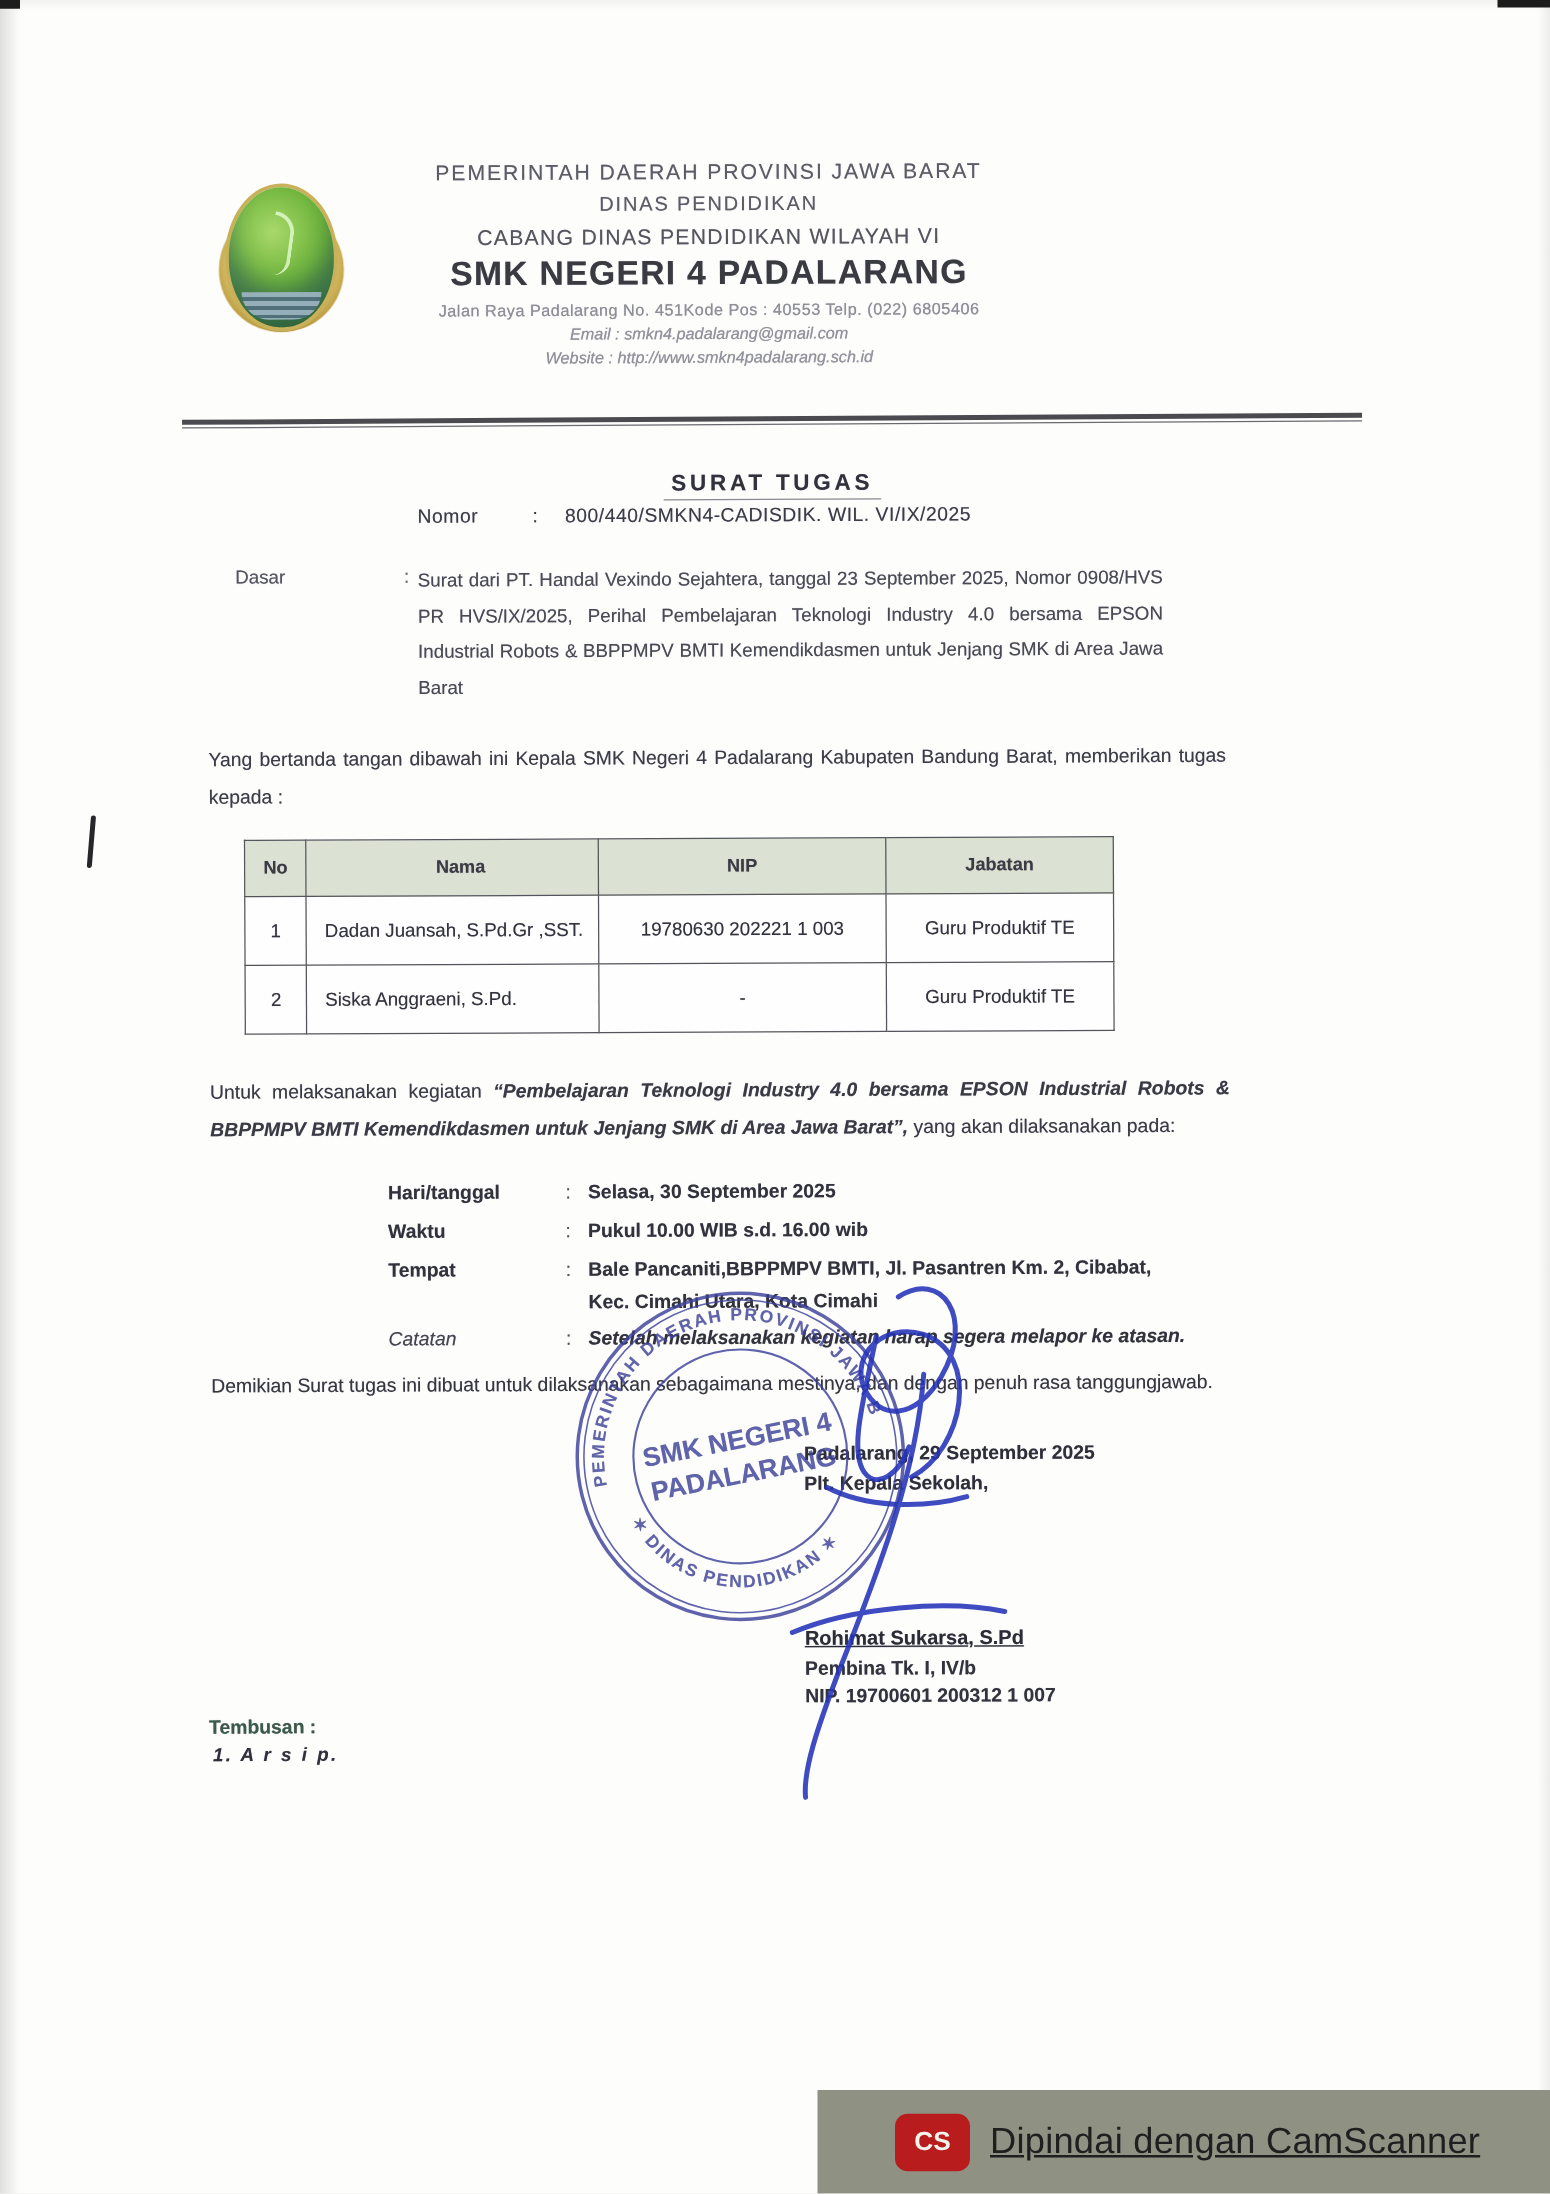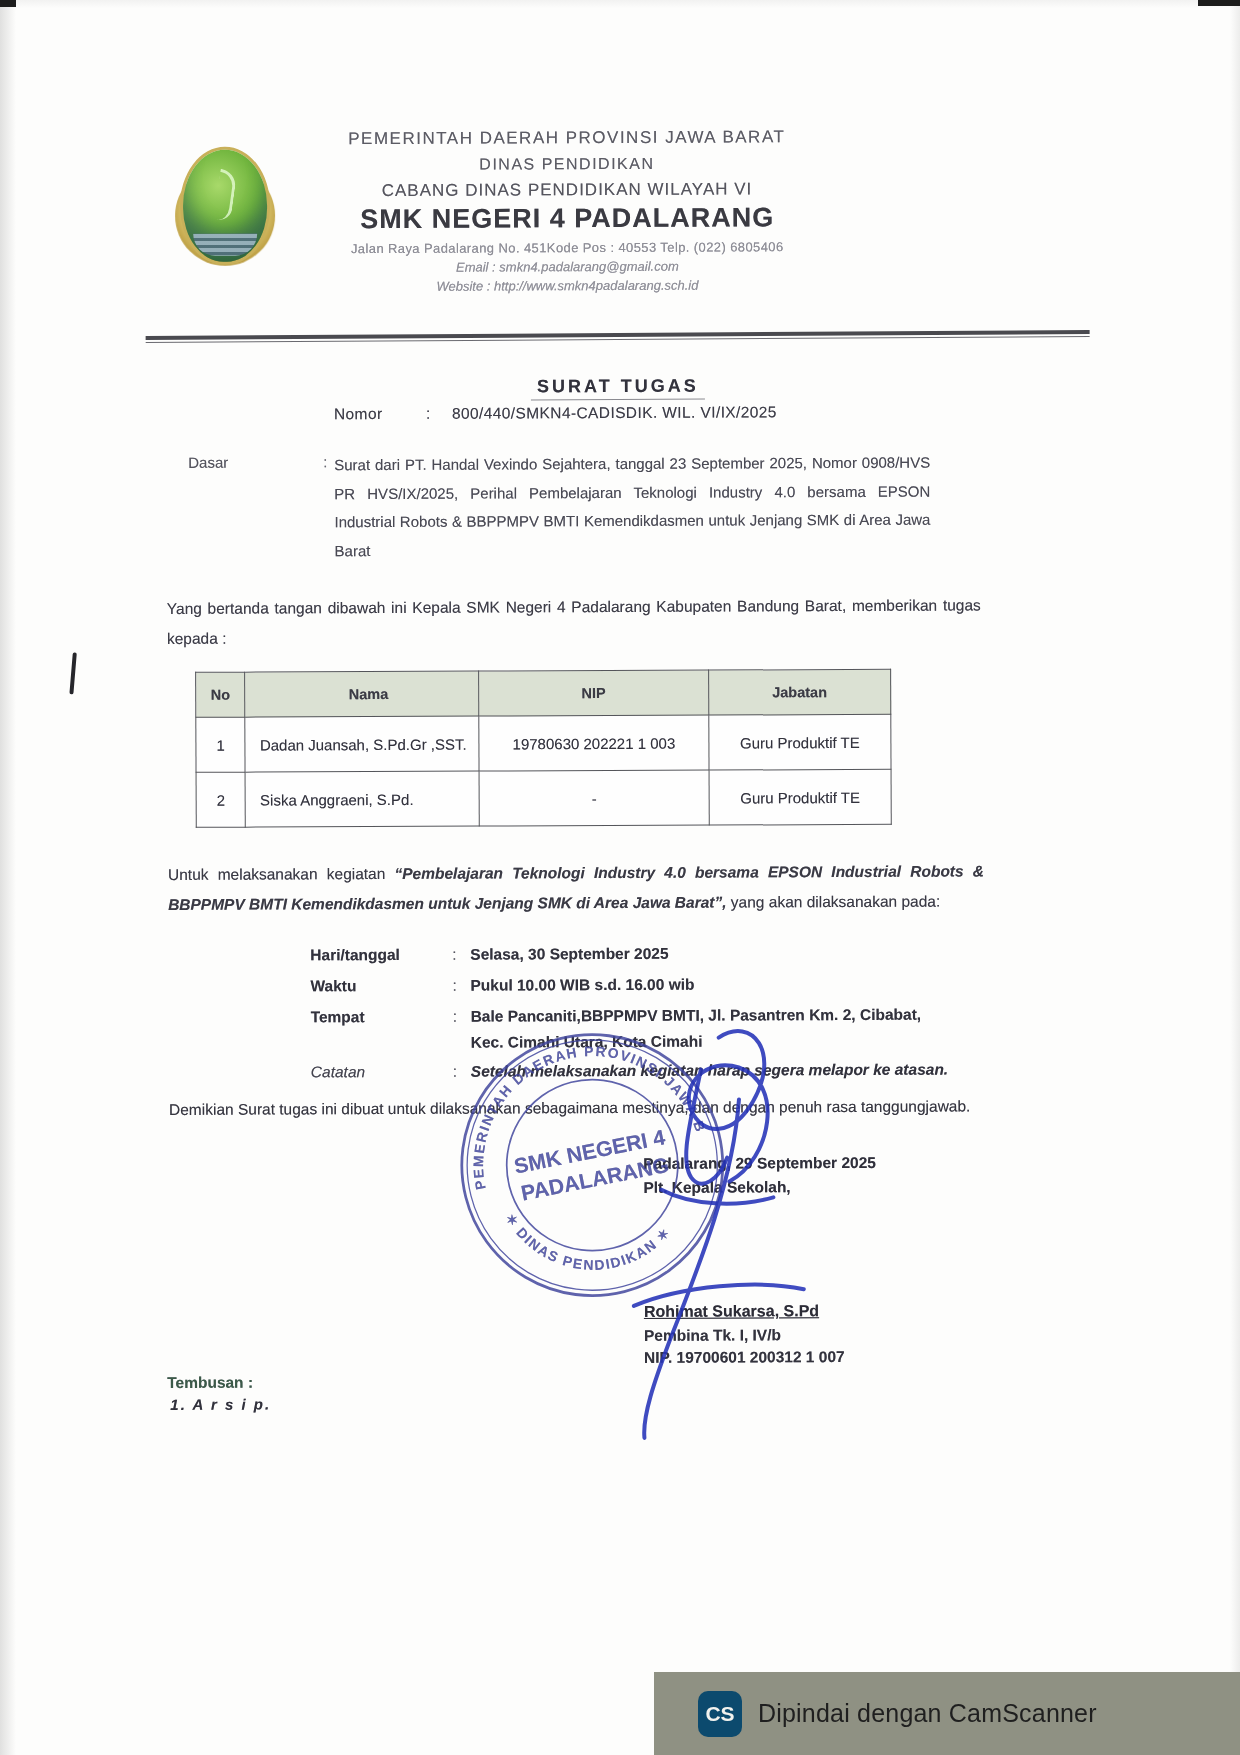--- a/index.html
+++ b/index.html
@@ -97,23 +97,23 @@
   .temb-label{position:absolute;left:165px;top:1372px;font-size:15.5px;font-weight:600;color:#3c5a49;}
   .temb-item{position:absolute;left:168px;top:1394px;font-size:15px;font-style:italic;font-weight:bold;
     letter-spacing:2px;color:#31313b;}
 
   .stray-mark{position:absolute;left:72px;top:650px;width:4px;height:42px;background:#26262b;
     border-radius:3px;transform:rotate(5deg);}
 
   
   .footer{position:absolute;right:0;bottom:0;width:586px;height:83px;background:#8f9183;z-index:60;
     display:flex;align-items:center;}
-  .cs-badge{width:44px;height:46px;margin-left:44px;background:#0c4a6e;border-radius:10px;
+  .cs-badge{width:60px;height:46px;margin-left:62px;background:#b91c1c;border-radius:10px;
     display:flex;align-items:center;justify-content:center;color:#f2f2ee;font-weight:bold;font-size:21px;}
-  .footer-text{margin-left:16px;font-size:25px;color:#1f1f1f;letter-spacing:.2px;}
+  .footer-text{margin-left:16px;font-size:29px;color:#1f1f1f;letter-spacing:.2px;text-decoration:underline;}
 </style>
 </head>
 <body>
 
 <div id="page">
   <div class="corner-mark" style="left:0;top:0;width:16px;height:7px;"></div>
   <div class="corner-mark" style="right:0;top:0;width:42px;height:6px;"></div>
 
   <div class="doc softtxt">
 

